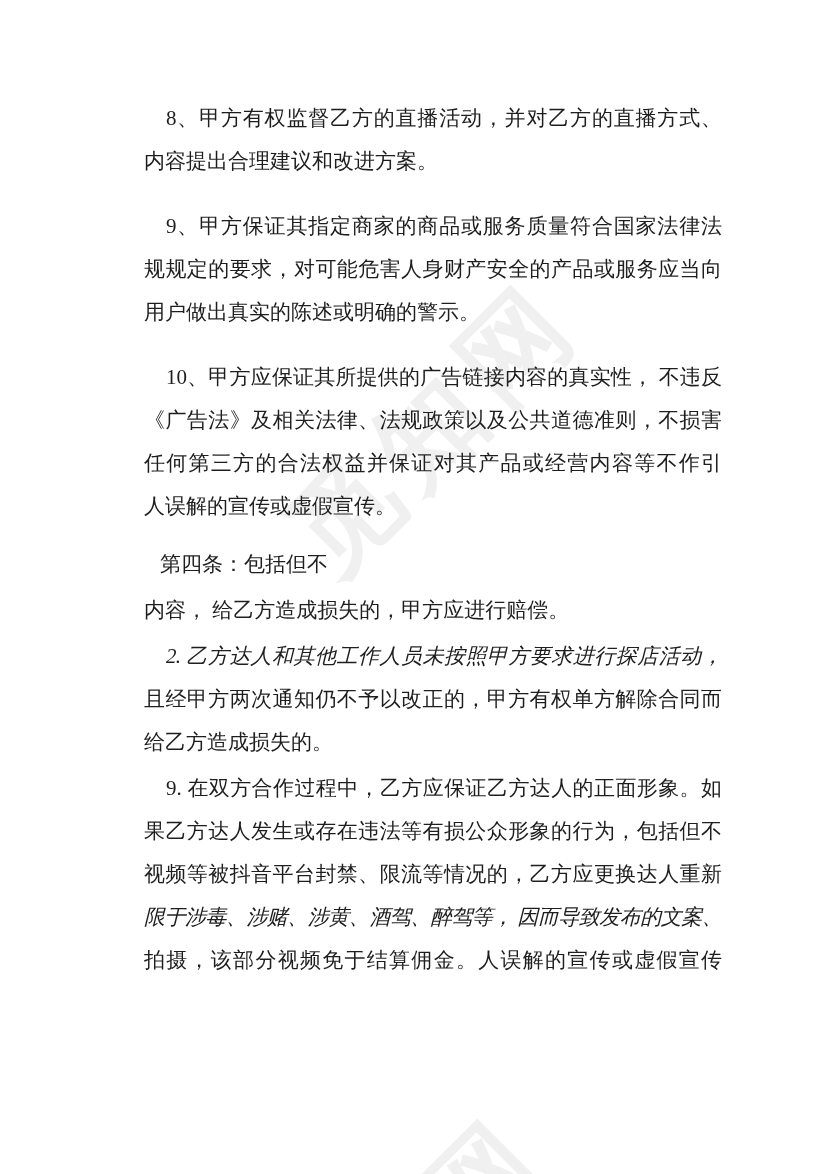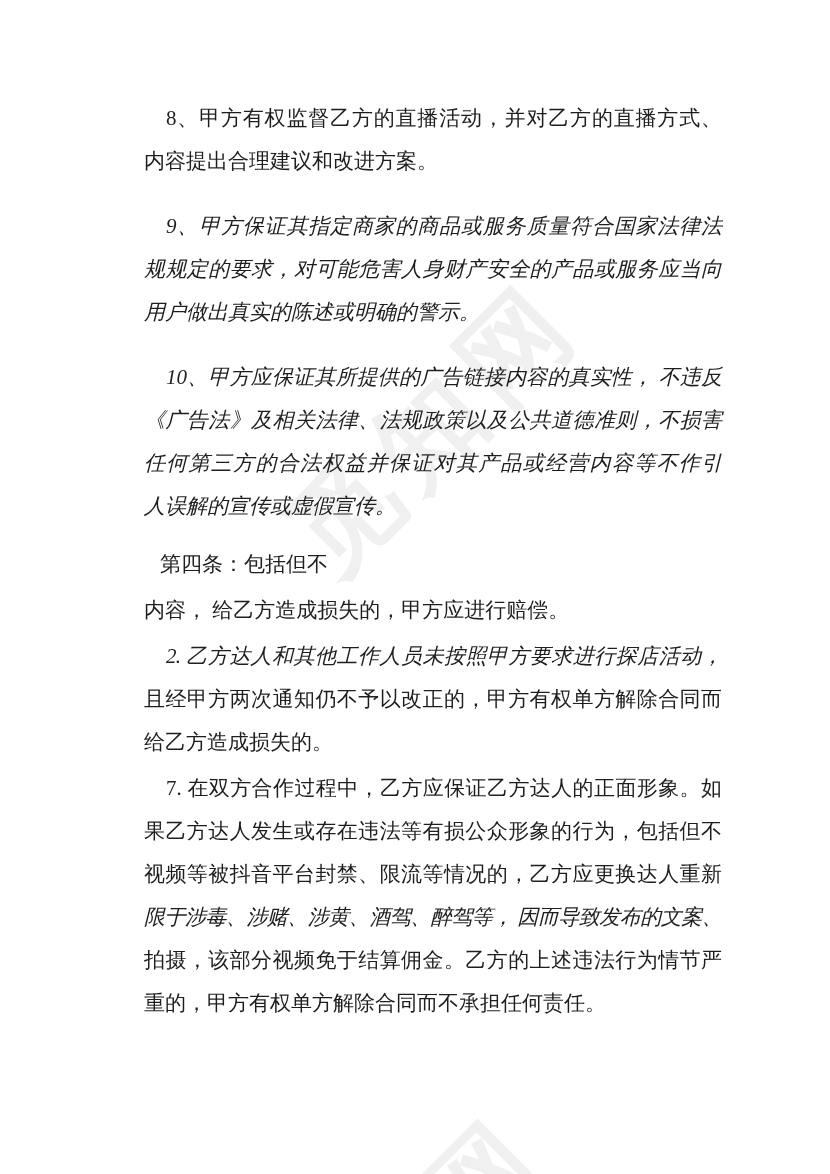--- a/index.html
+++ b/index.html
@@ -19,21 +19,21 @@
   .content {
     position: absolute;
     left: 144px;
     top: 97px;
     width: 578px;
     font-size: 21px;
     line-height: 43px;
     color: #1e1e1e;
   }
   .para { margin: 0; }
-  .gap-lg { margin-top: 22px; font-style: italic; }
+  .gap-lg { margin-top: 22px; }
   .gap-md { margin-top: 15px; }
   .gap-sm { margin-top: 3px; }
   .line {
     text-align: justify;
     text-align-last: justify;
     text-justify: inter-character;
   }
   .line.last {
     text-align: center;
     text-align-last: left;
@@ -92,22 +92,21 @@
       <div class="line last">内容， 给乙方造成损失的，甲方应进行赔偿。</div>
     </div>
 
     <div class="para gap-sm">
       <div class="line indent tight">2. 乙方达人和其他工作人员未按照甲方要求进行探店活动，</div>
       <div class="line">且经甲方两次通知仍不予以改正的，甲方有权单方解除合同而</div>
       <div class="line last">给乙方造成损失的。</div>
     </div>
 
     <div class="para gap-sm">
-      <div class="line indent">7. 在双方合作过程中，乙方应保证乙方达人的正面形象。如</div>
+      <div class="line indent">9. 在双方合作过程中，乙方应保证乙方达人的正面形象。如</div>
       <div class="line">果乙方达人发生或存在违法等有损公众形象的行为，包括但不</div>
       <div class="line">视频等被抖音平台封禁、限流等情况的，乙方应更换达人重新</div>
       <div class="line tight">限于涉毒、涉赌、涉黄、酒驾、醉驾等， 因而导致发布的文案、</div>
-      <div class="line">拍摄，该部分视频免于结算佣金。乙方的上述违法行为情节严</div>
-      <div class="line last">重的，甲方有权单方解除合同而不承担任何责任。</div>
+      <div class="line">拍摄，该部分视频免于结算佣金。人误解的宣传或虚假宣传</div>
     </div>
 
   </div>
 </div>
 
 </body></html>

